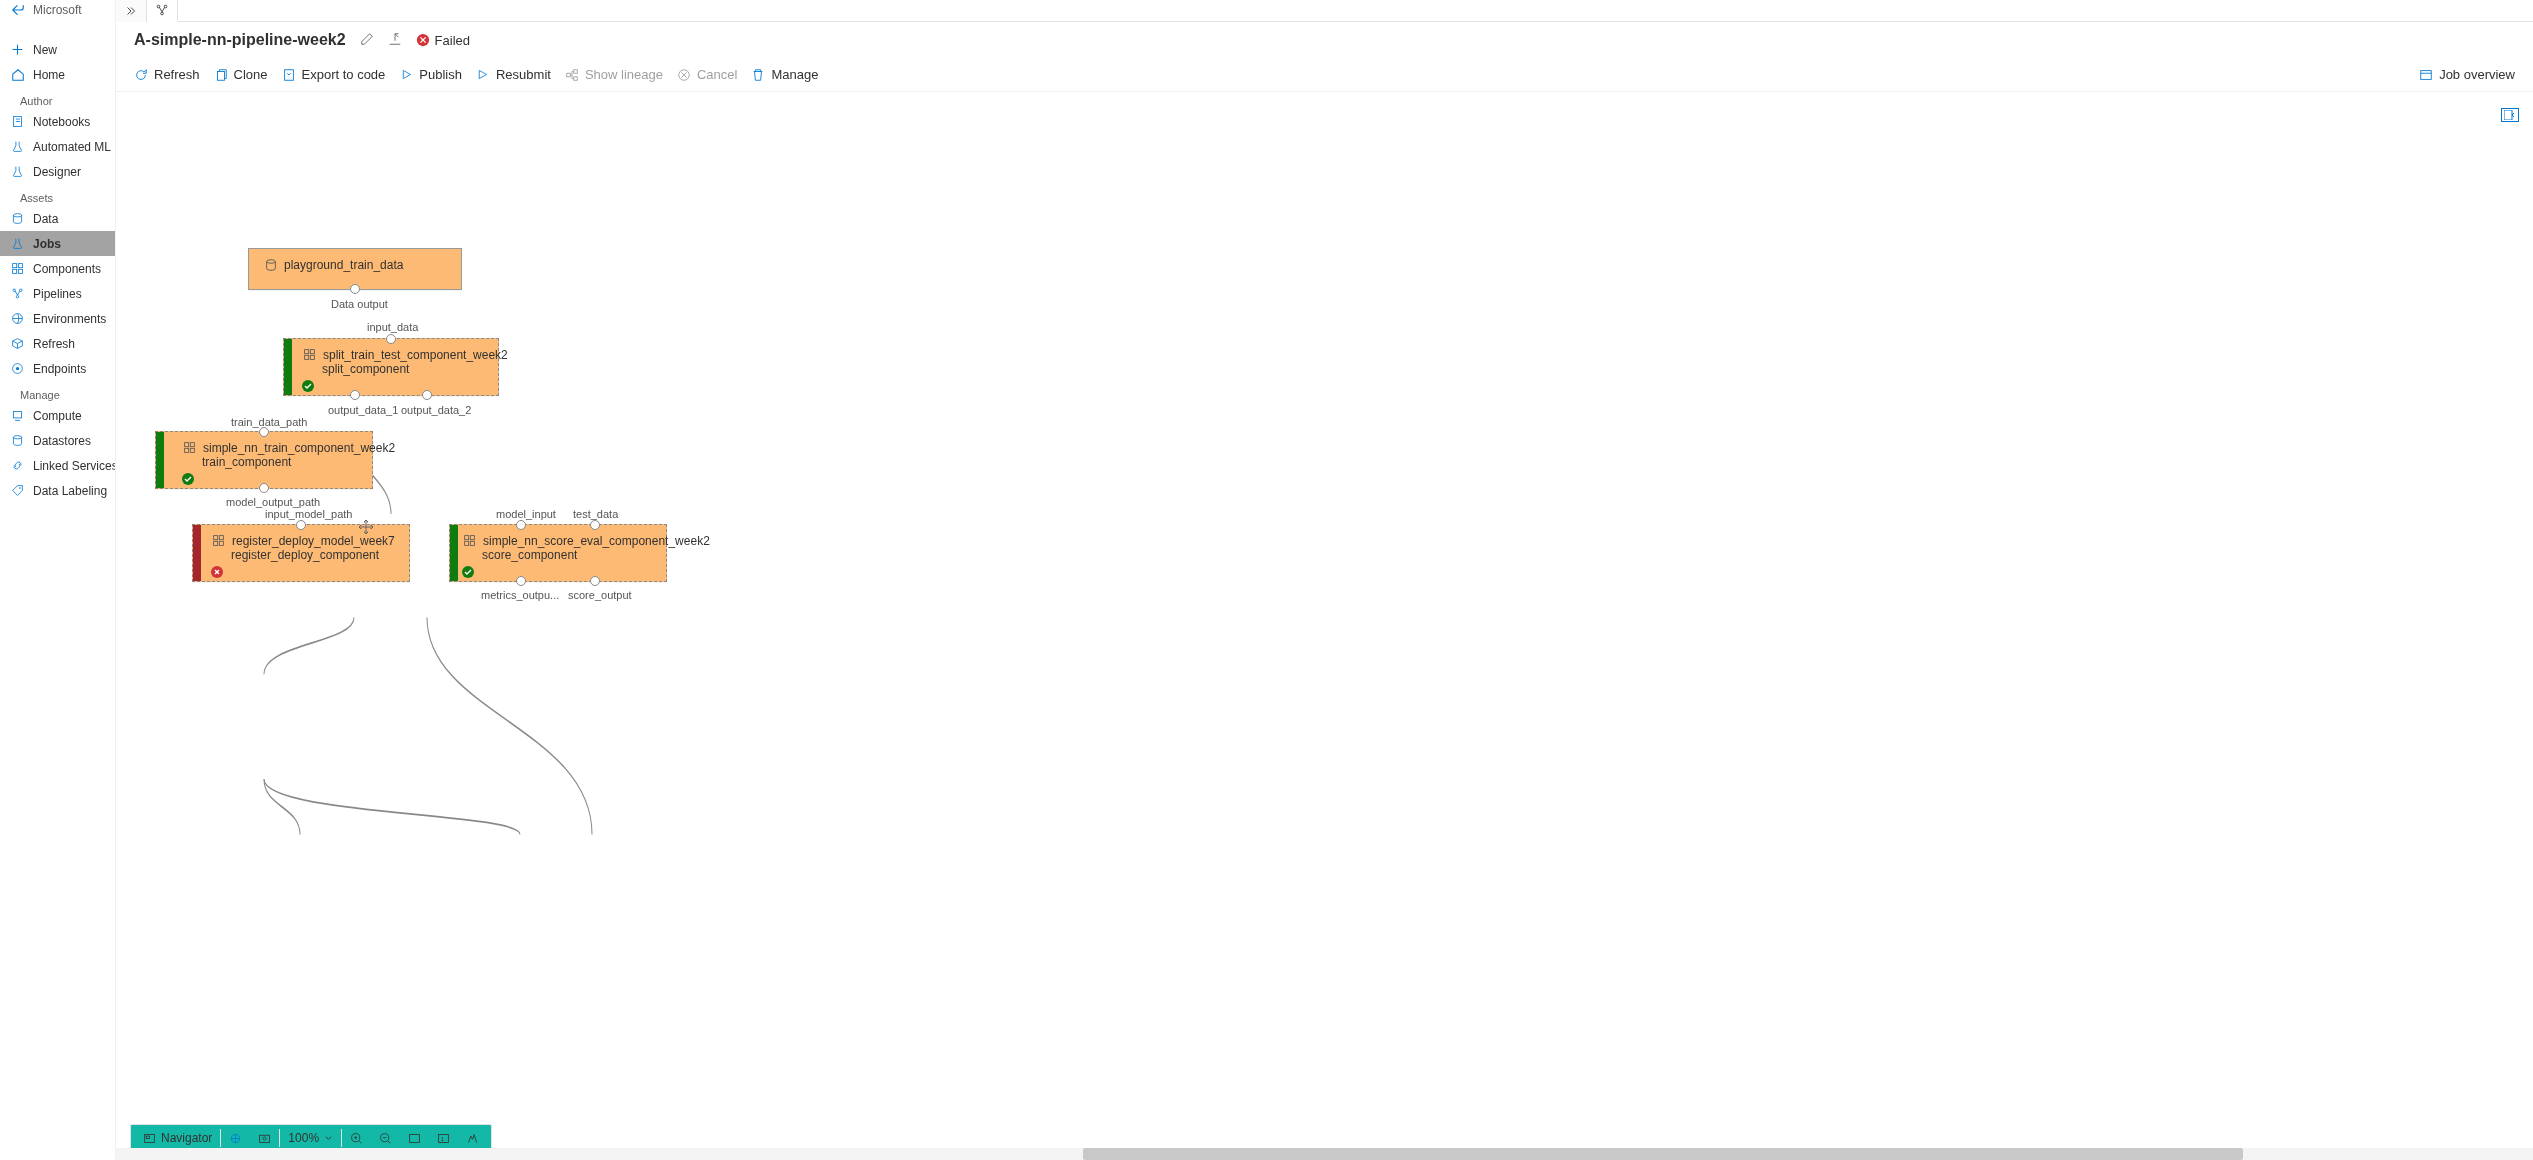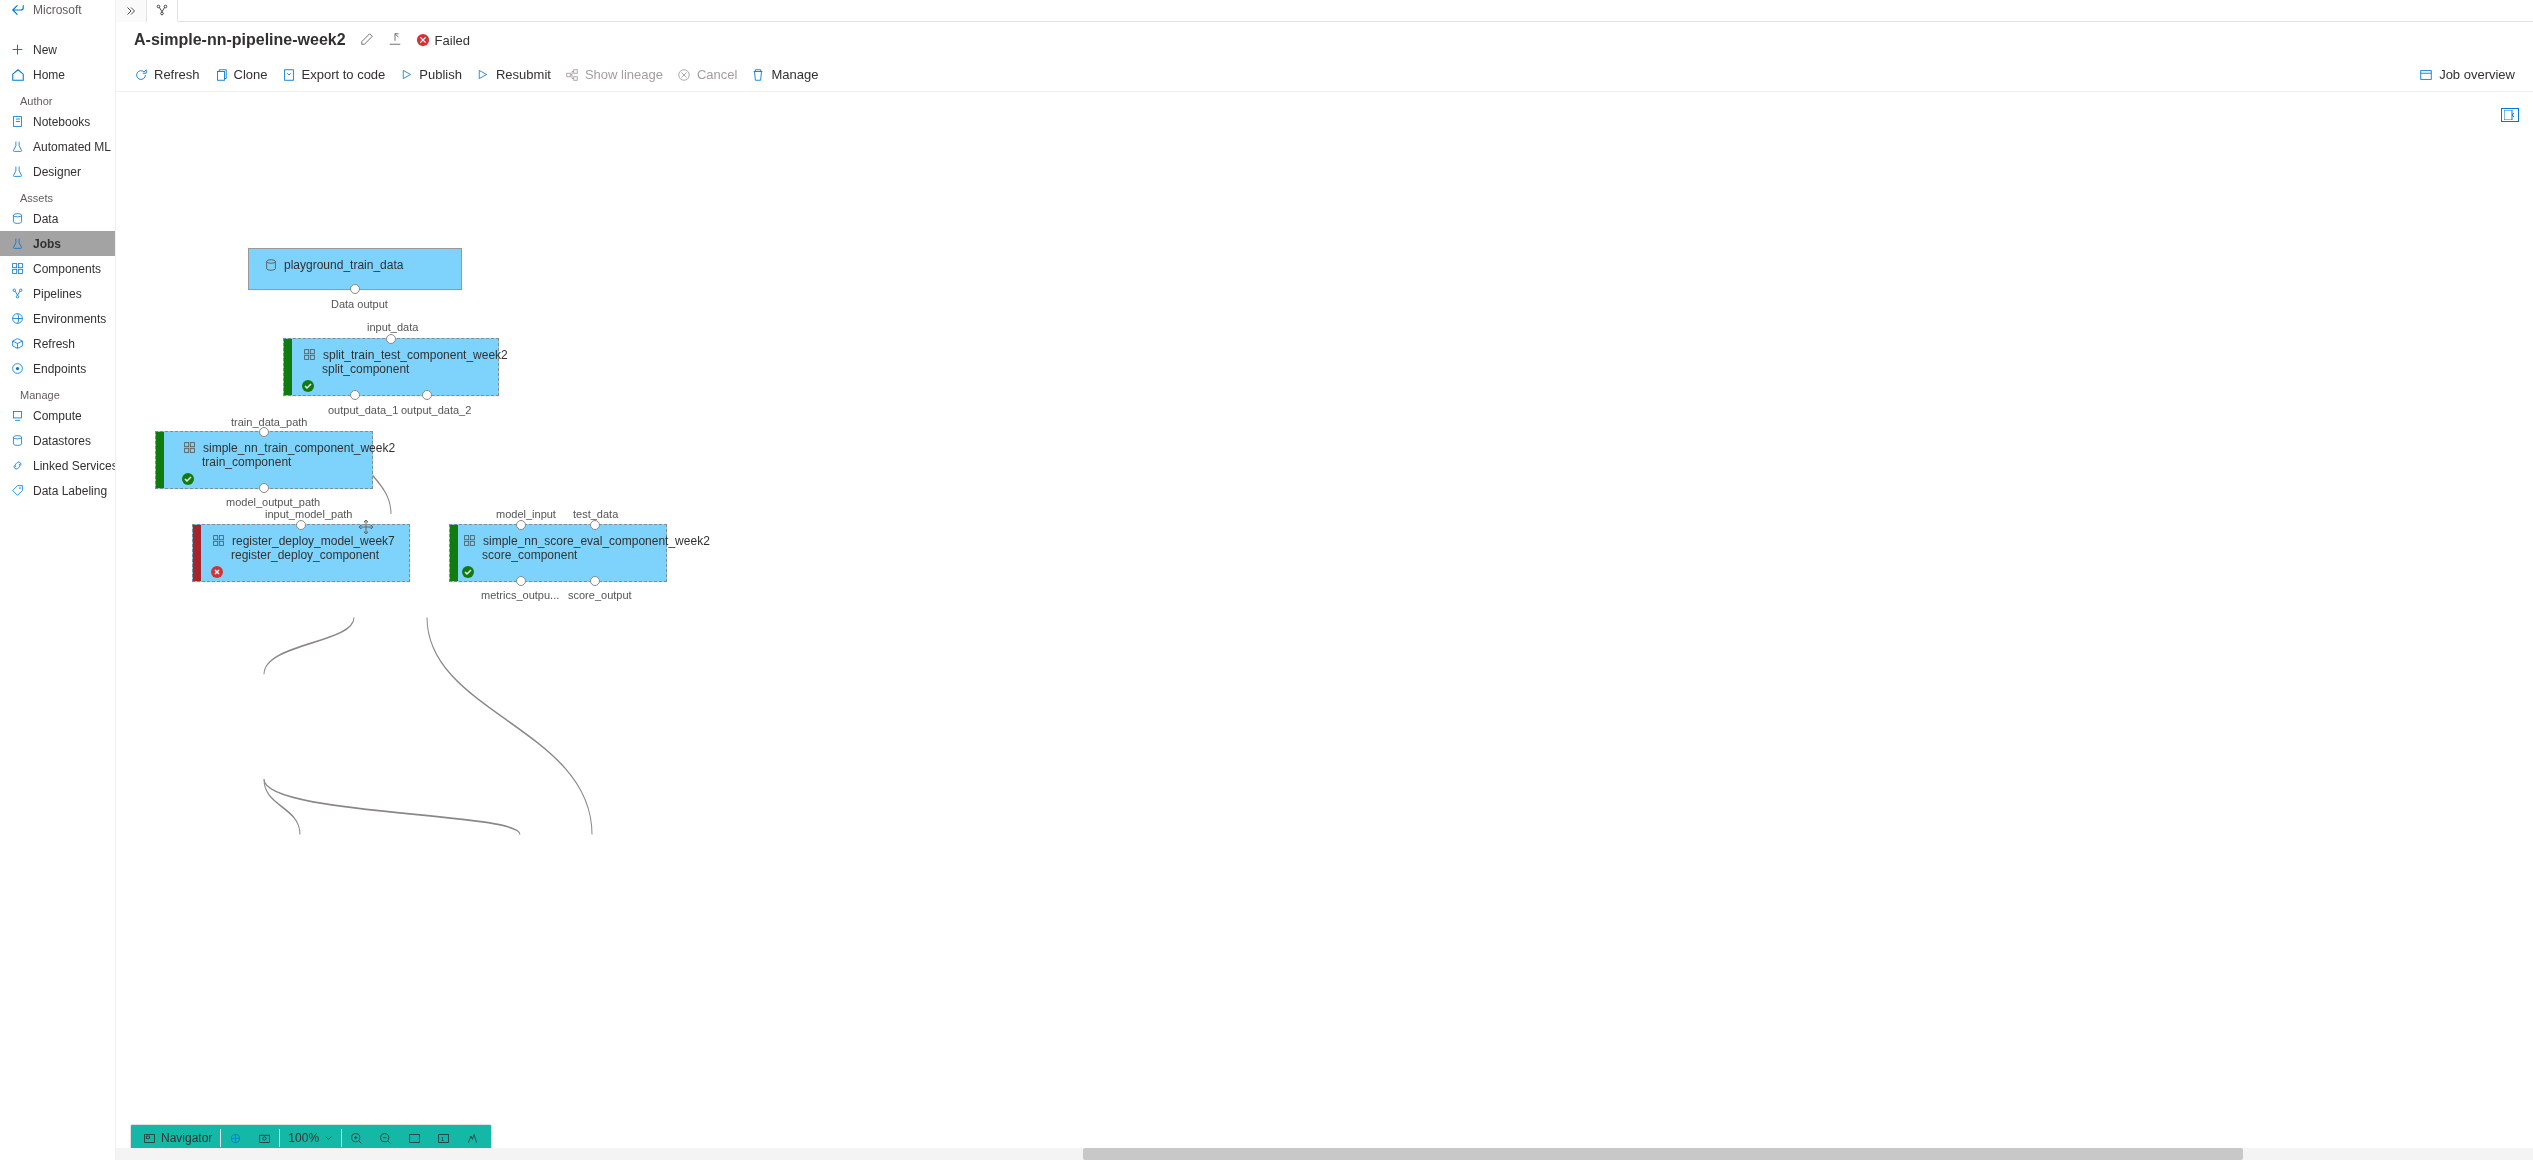--- a/index.html
+++ b/index.html
@@ -91,21 +91,21 @@
     .tool-btn .tool-icon { width: 14px; height: 14px; display: inline-flex; align-items: center; justify-content: center;}
     .spacer { flex: 1; }
     .canvas-wrap { flex: 1; position: relative; background: #fff; overflow: hidden;}
     .canvas {
       position: absolute;
       inset: 0;
     }
     
     .node {
       position: absolute;
-      background: #7dd3fc;
+      background: #fdba74;
       border: 1px solid #999;
       font-size: 12px;
       box-shadow: 0 1px 1px rgba(0,0,0,.04);
     }
     .node.dashed { border: 1px dashed #8a8a8a; }
     .node .status-bar {
       position: absolute;
       left: 0; top: 0; bottom: 0;
       width: 8px;
     }

